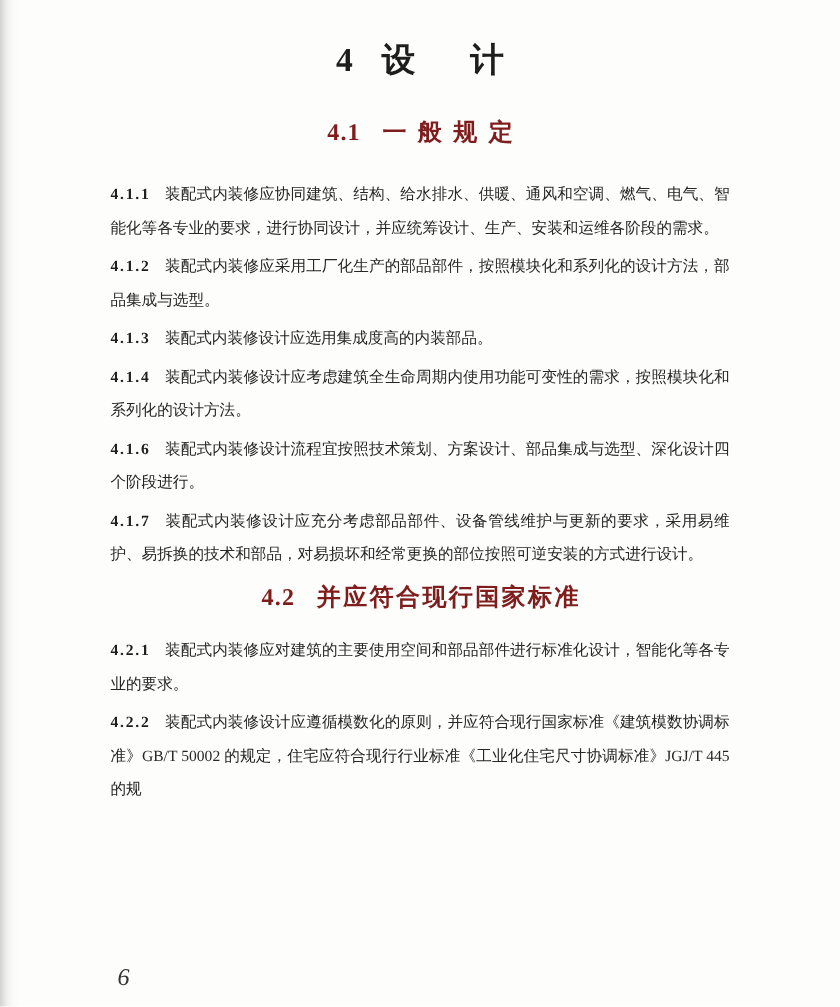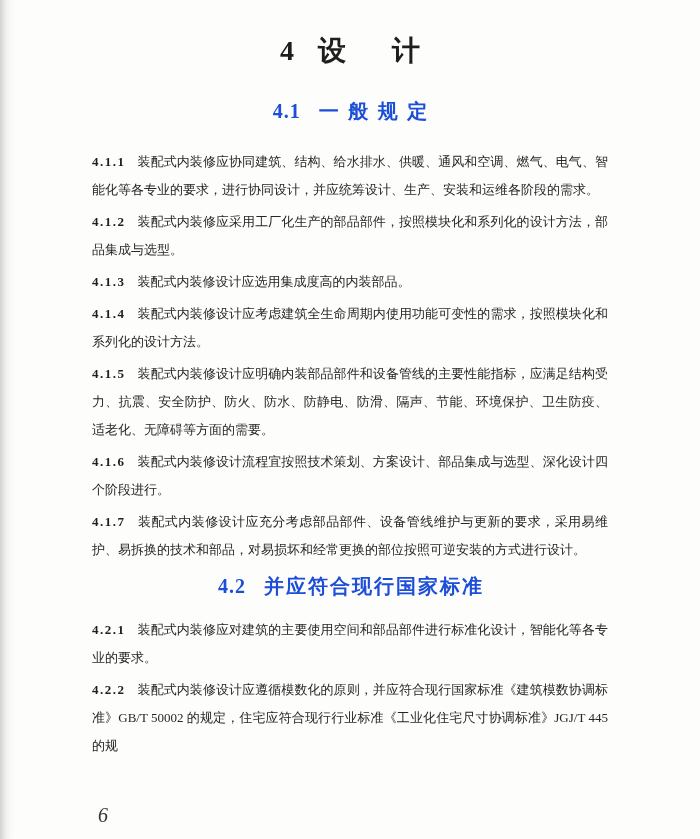--- a/index.html
+++ b/index.html
@@ -52,21 +52,21 @@
     letter-spacing: 0.32em;
     margin-right: -0.32em; 
   }
   .section-heading {
     margin: 30px 0 24px 0;
     text-align: center;
     font-size: 20px;
     font-weight: 700;
     line-height: 26px;
     font-family: "Liberation Sans", "DejaVu Sans", sans-serif;
-    color: #1d4ed8;
+    color: #7f1d1d;
     white-space: nowrap;
   }
   .section-heading .section-number {
     font-family: "Liberation Serif", "DejaVu Serif", serif;
     margin-right: 18px;
     letter-spacing: 1px;
   }
   .section-heading .section-name {
     letter-spacing: 2px;
     margin-right: -2px;
@@ -118,23 +118,20 @@
     <p class="clause">
       <span class="clause-num">4.1.2</span><span class="clause-text">装配式内装修应采用工厂化生产的部品部件，按照模块化和系列化的设计方法，部品集成与选型。</span>
     </p>
     <p class="clause">
       <span class="clause-num">4.1.3</span><span class="clause-text">装配式内装修设计应选用集成度高的内装部品。</span>
     </p>
     <p class="clause">
       <span class="clause-num">4.1.4</span><span class="clause-text">装配式内装修设计应考虑建筑全生命周期内使用功能可变性的需求，按照模块化和系列化的设计方法。</span>
     </p>
     <p class="clause">
-      <span class="clause-num">4.1.5</span><span class="clause-text">装配式内装修设计应明确内装部品部件和设备管线的主要性能指标，应满足结构受力、抗震、安全防护、防火、防水、防静电、防滑、隔声、节能、环境保护、卫生防疫、适老化、无障碍等方面的需要。</span>
-    </p>
-    <p class="clause">
       <span class="clause-num">4.1.6</span><span class="clause-text">装配式内装修设计流程宜按照技术策划、方案设计、部品集成与选型、深化设计四个阶段进行。</span>
     </p>
     <p class="clause">
       <span class="clause-num">4.1.7</span><span class="clause-text">装配式内装修设计应充分考虑部品部件、设备管线维护与更新的要求，采用易维护、易拆换的技术和部品，对易损坏和经常更换的部位按照可逆安装的方式进行设计。</span>
     </p>
 
     <h2 class="section-heading second">
       <span class="section-number">4.2</span><span class="section-name">并应符合现行国家标准</span>
     </h2>
 

